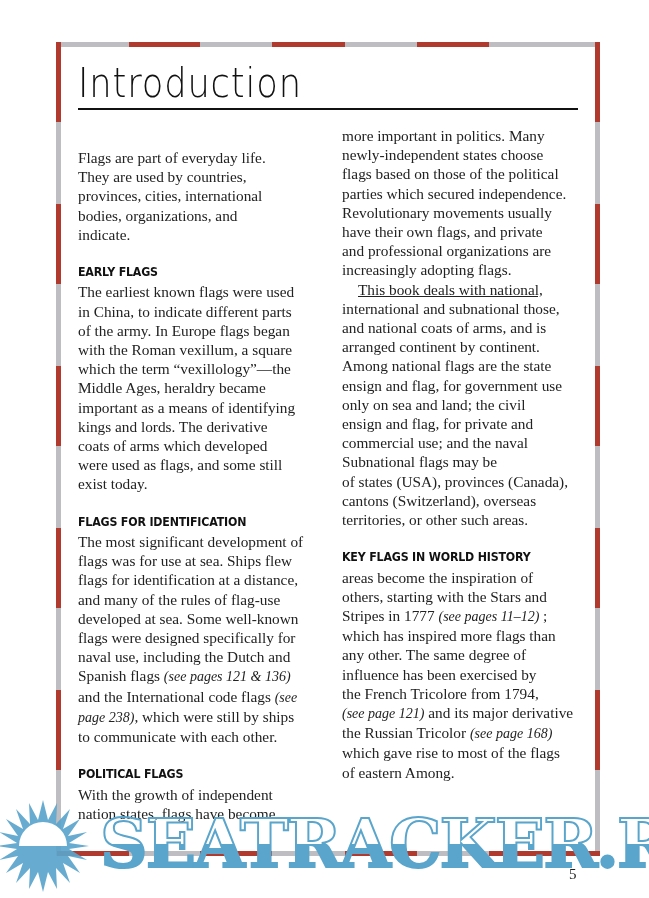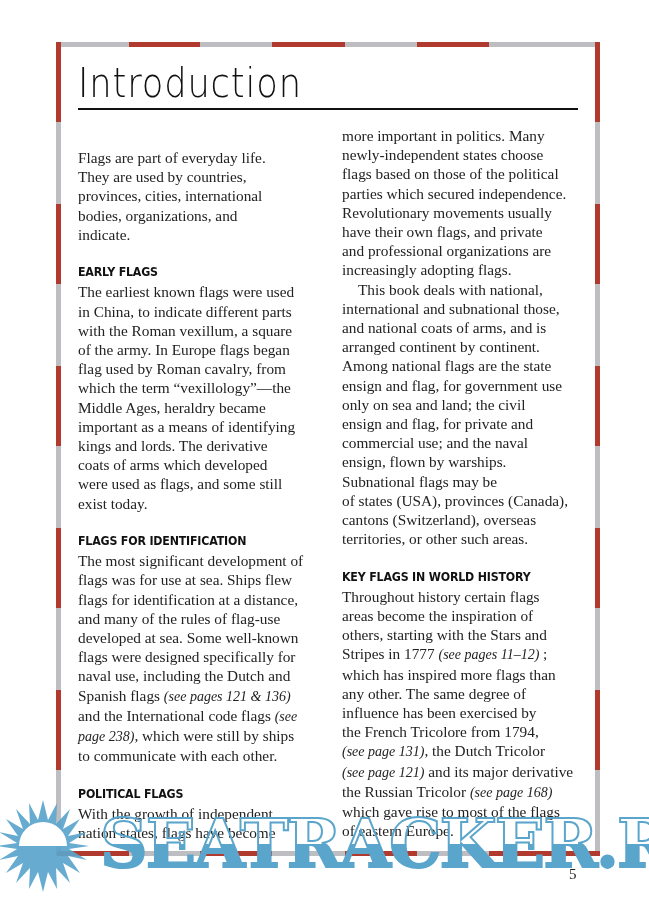--- a/index.html
+++ b/index.html
@@ -24,21 +24,21 @@
     transform: scaleX(0.86); transform-origin: left top;
   }
   .title-rule { position: absolute; left: 78px; top: 108px; width: 500px; height: 1.5px; background: #111; }
 
   .col { position: absolute; top: 126px; width: 250px;
     font-family: "Liberation Serif", "DejaVu Serif", serif;
     font-size: 15.3px; line-height: 19.2px; color: #222; }
   .col-left { left: 78px; margin-top: 22px; }
   .col-right { left: 342px; }
   .col .line { display: block; white-space: nowrap; }
-  .col .indent { padding-left: 16px; }
+  .col .indent { padding-left: 16px; text-decoration: underline; }
   .col .gap { height: 19.2px; }
   .col h3 {
     margin: 0; font-family: "DejaVu Sans", "Liberation Sans", sans-serif;
     font-size: 12px; font-weight: bold; letter-spacing: -0.2px;
     line-height: 19.2px; color: #111; transform: scaleX(0.92); transform-origin: left center; white-space: nowrap;
   }
   .col i { font-size: 14px; }
 
   .page-number { position: absolute; left: 569px; top: 866px;
     font-family: "Liberation Serif", serif; font-size: 15px; color: #222; }
@@ -120,23 +120,22 @@
     <span class="line">They are used by countries,</span>
     <span class="line">provinces, cities, international</span>
     <span class="line">bodies, organizations, and</span>
     <span class="line">indicate.</span>
   </div>
   <div class="gap"></div>
   <h3>EARLY FLAGS</h3>
   <div>
     <span class="line">The earliest known flags were used</span>
     <span class="line">in China, to indicate different parts</span>
+    <span class="line">of the army. In Europe flags began</span>
     <span class="line">with the Roman vexillum, a square</span>
-    <span class="line">of the army. In Europe flags began</span>
-    <span class="line">flag used by Roman cavalry, from</span>
     <span class="line">which the term “vexillology”—the</span>
     <span class="line">Middle Ages, heraldry became</span>
     <span class="line">important as a means of identifying</span>
     <span class="line">kings and lords. The derivative</span>
     <span class="line">coats of arms which developed</span>
     <span class="line">were used as flags, and some still</span>
     <span class="line">exist today.</span>
   </div>
   <div class="gap"></div>
   <h3>FLAGS FOR IDENTIFICATION</h3>
@@ -175,42 +174,39 @@
   <div>
     <span class="line indent">This book deals with national,</span>
     <span class="line">international and subnational those,</span>
     <span class="line">and national coats of arms, and is</span>
     <span class="line">arranged continent by continent.</span>
     <span class="line">Among national flags are the state</span>
     <span class="line">ensign and flag, for government use</span>
     <span class="line">only on sea and land; the civil</span>
     <span class="line">ensign and flag, for private and</span>
     <span class="line">commercial use; and the naval</span>
-    <span class="line">ensign, flown by warships.</span>
     <span class="line">Subnational flags may be</span>
     <span class="line">of states (USA), provinces (Canada),</span>
     <span class="line">cantons (Switzerland), overseas</span>
     <span class="line">territories, or other such areas.</span>
   </div>
   <div class="gap"></div>
   <h3>KEY FLAGS IN WORLD HISTORY</h3>
   <div>
-    <span class="line">Throughout history certain flags</span>
     <span class="line">areas become the inspiration of</span>
     <span class="line">others, starting with the Stars and</span>
     <span class="line"><span>Stripes in 1777 </span><i>(see pages 11–12)</i><span> ;</span></span>
     <span class="line">which has inspired more flags than</span>
     <span class="line">any other. The same degree of</span>
     <span class="line">influence has been exercised by</span>
     <span class="line">the French Tricolore from 1794,</span>
-    <span class="line"><i>(see page 131)</i><span>, the Dutch Tricolor</span></span>
     <span class="line"><i>(see page 121)</i><span> and its major derivative</span></span>
     <span class="line"><span>the Russian Tricolor </span><i>(see page 168)</i></span>
     <span class="line">which gave rise to most of the flags</span>
-    <span class="line">of eastern Europe.</span>
+    <span class="line">of eastern Among.</span>
   </div>
 </div>
 
 <div class="page-number">5</div>
 
 <svg class="watermark" width="649" height="108" viewBox="0 0 649 108">
   <g transform="translate(43,56)">
     <polygon fill="#5aa5cc" opacity="0.92" points="
       0,-46 5,-26 14,-43 13,-22 27,-37 20,-17 37,-27 25,-10 44,-14 26,-3
       46,0 26,3 44,14 25,10 37,27 20,17 27,37 13,22 14,43 5,26

